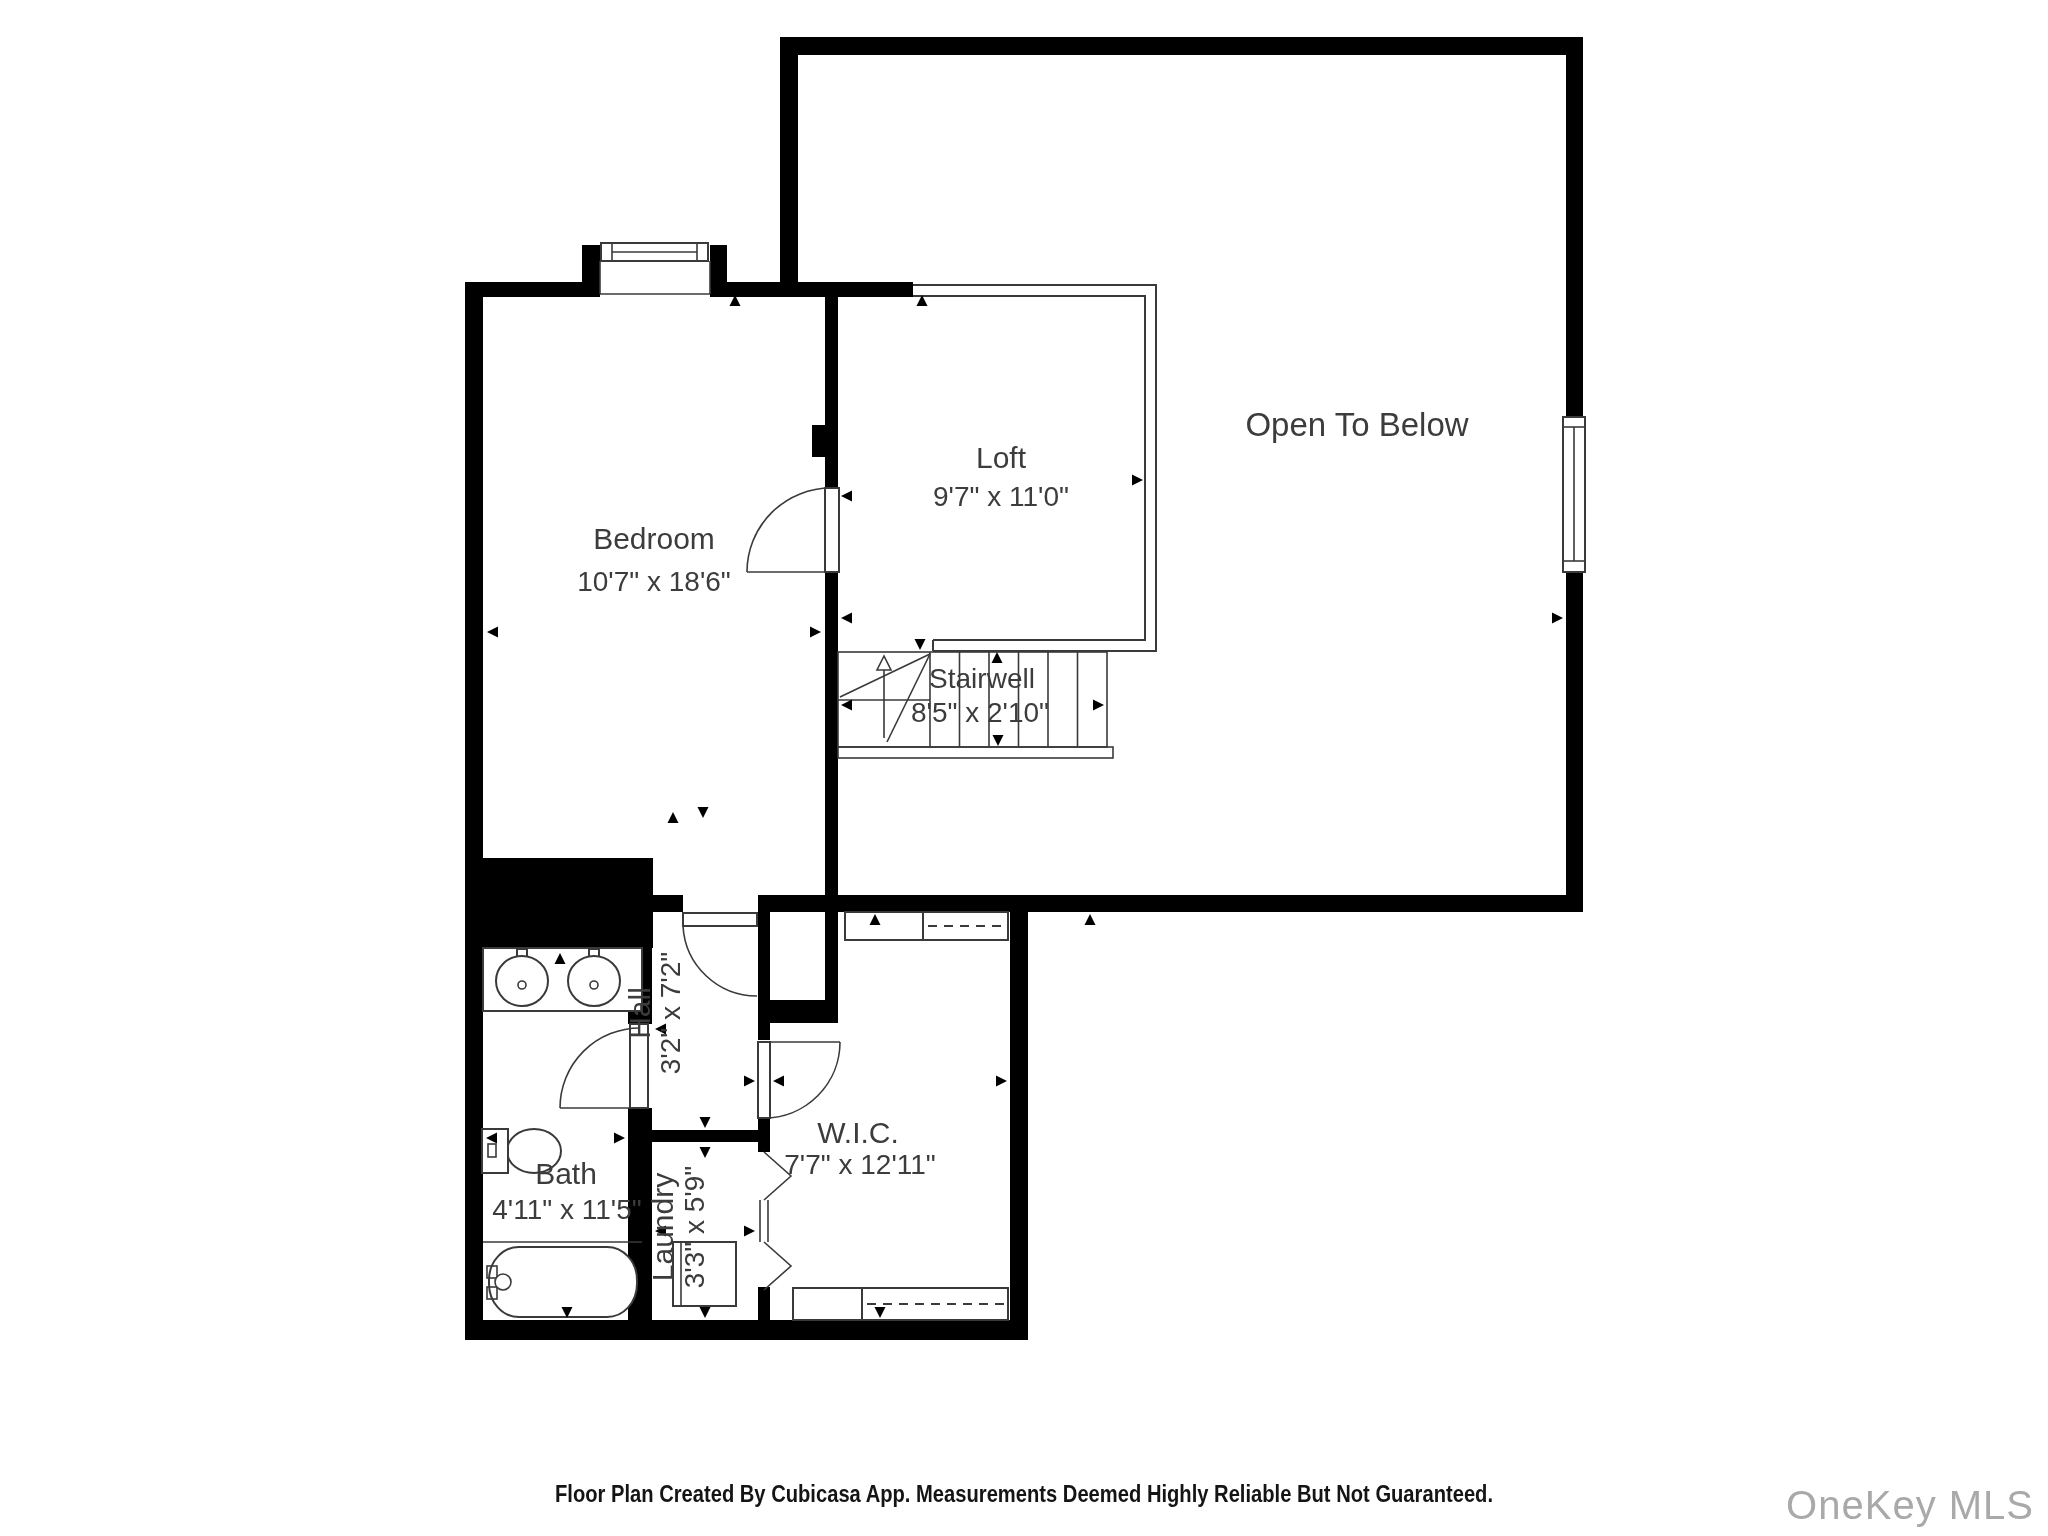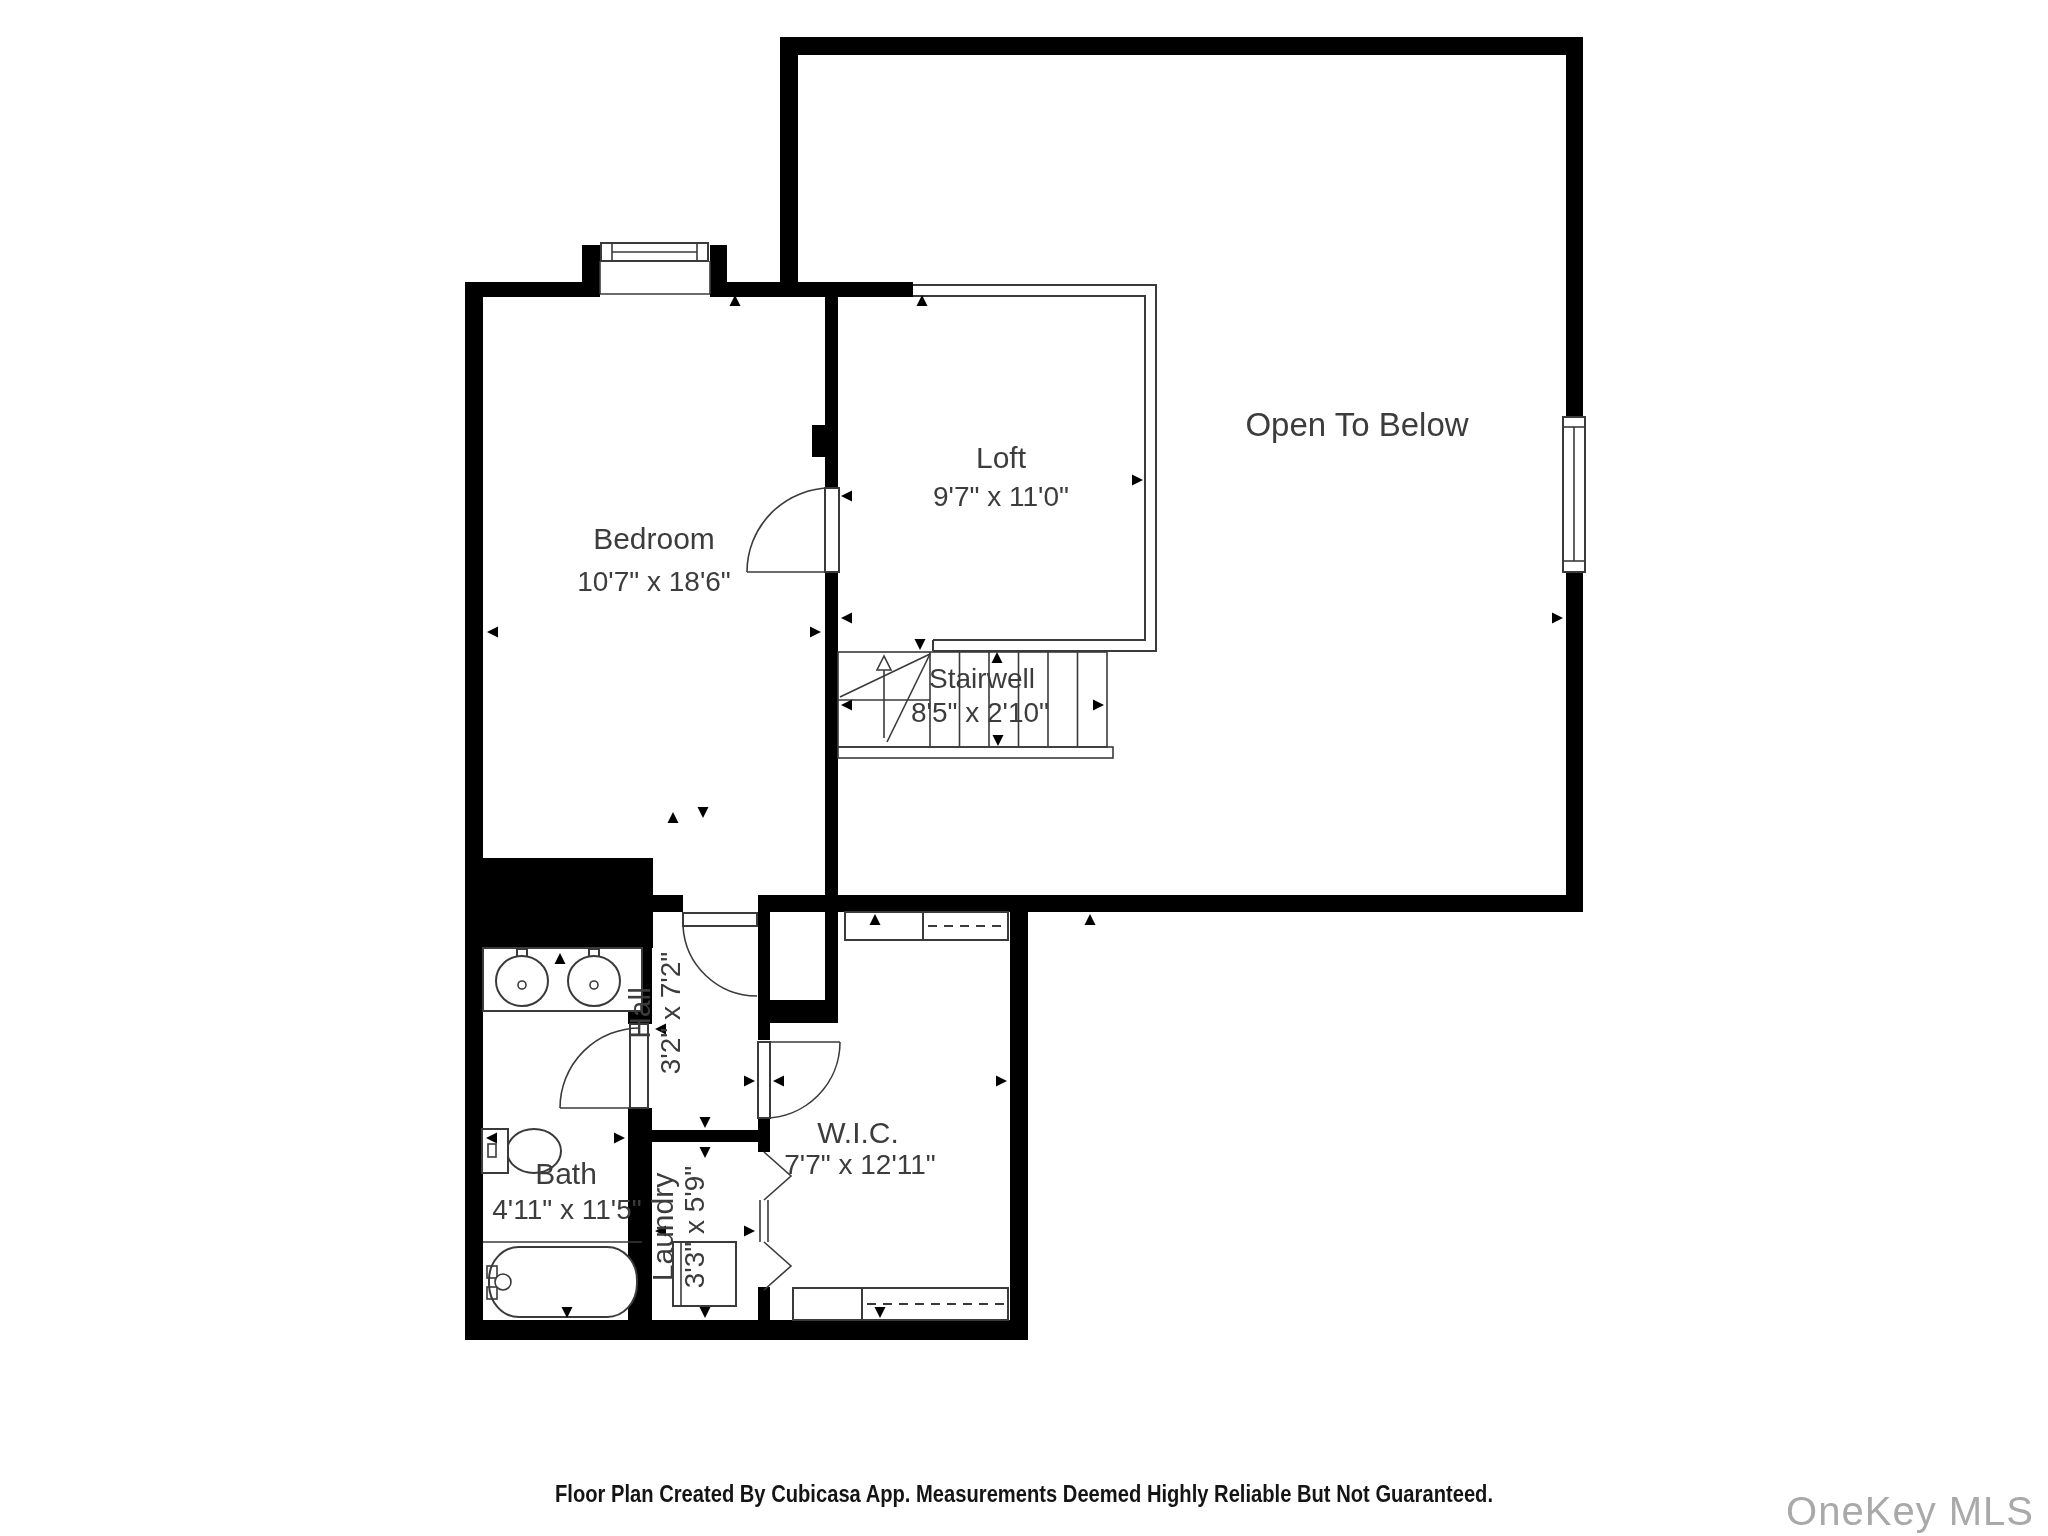--- a/index.html
+++ b/index.html
@@ -11,21 +11,21 @@
   .lnw{stroke:#3a3a3a;stroke-width:2;fill:#ffffff;}
   .thin{stroke:#3a3a3a;stroke-width:1.6;fill:none;}
   .dash{stroke:#3a3a3a;stroke-width:1.8;fill:none;stroke-dasharray:9 7;}
   .arr{fill:#000000;stroke:none;}
   .lbl{fill:#3c3c3c;}
   .room-name{font-size:30px;}
   .room-dims{font-size:28px;}
   .otb{font-size:33px;}
   .footer{position:absolute;left:0;top:1480px;width:100%;text-align:center;
           font-weight:bold;font-size:24px;color:#141414;transform:scaleX(.84);}
-  .watermark{position:absolute;right:14px;bottom:2px;font-size:40px;
+  .watermark{position:absolute;right:14px;bottom:8px;font-size:40px;
              color:#a9a9a9;letter-spacing:1px;}
   text{font-family:"Liberation Sans",sans-serif;}
 </style>
 </head>
 <body>
 
 <div id="app">
   <svg id="plan-svg" width="2048" height="1536" viewBox="0 0 2048 1536">
 
     <g>

